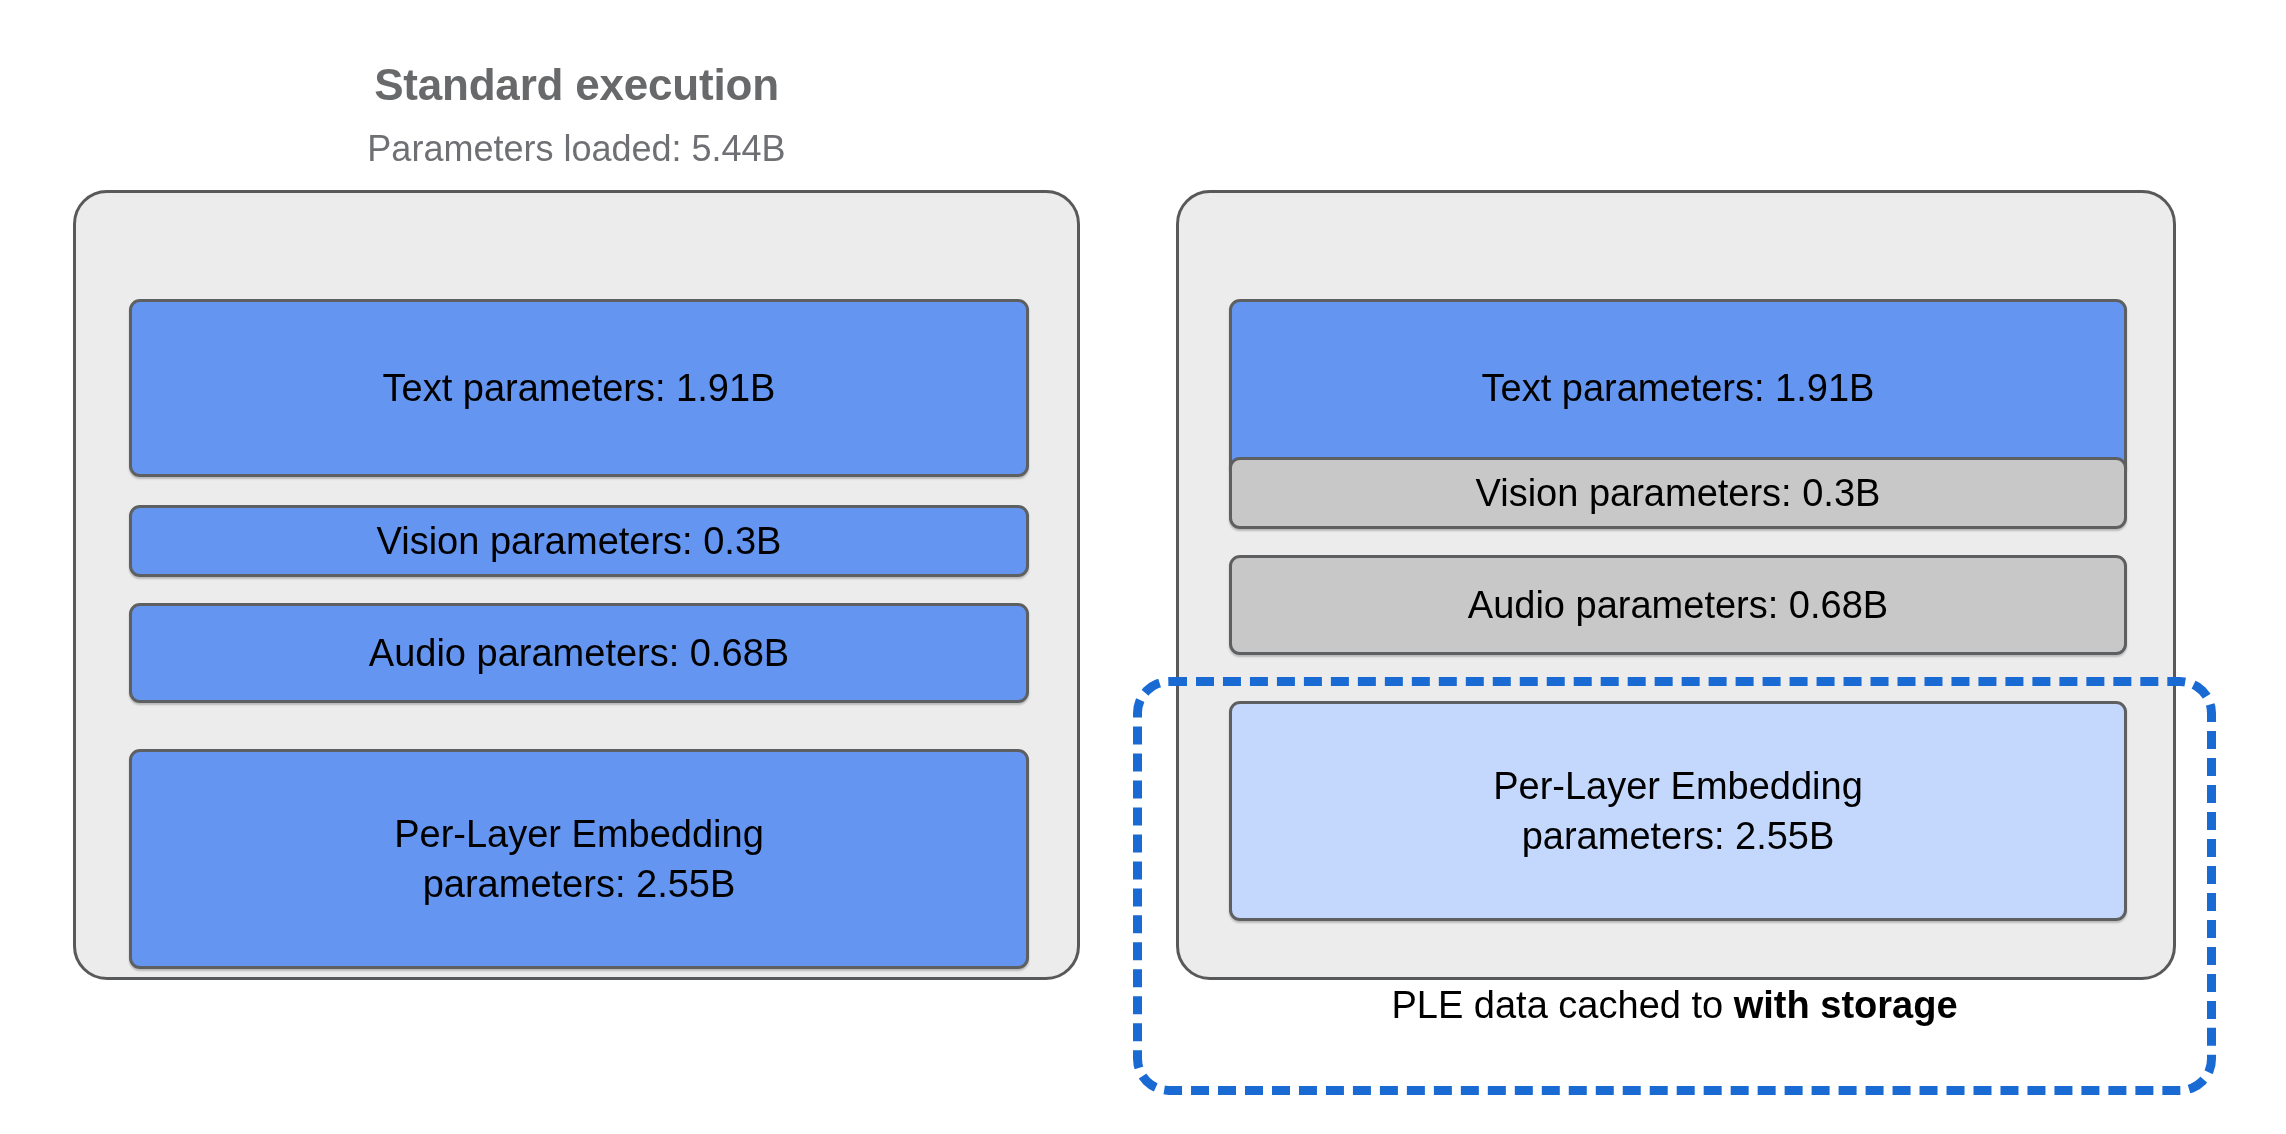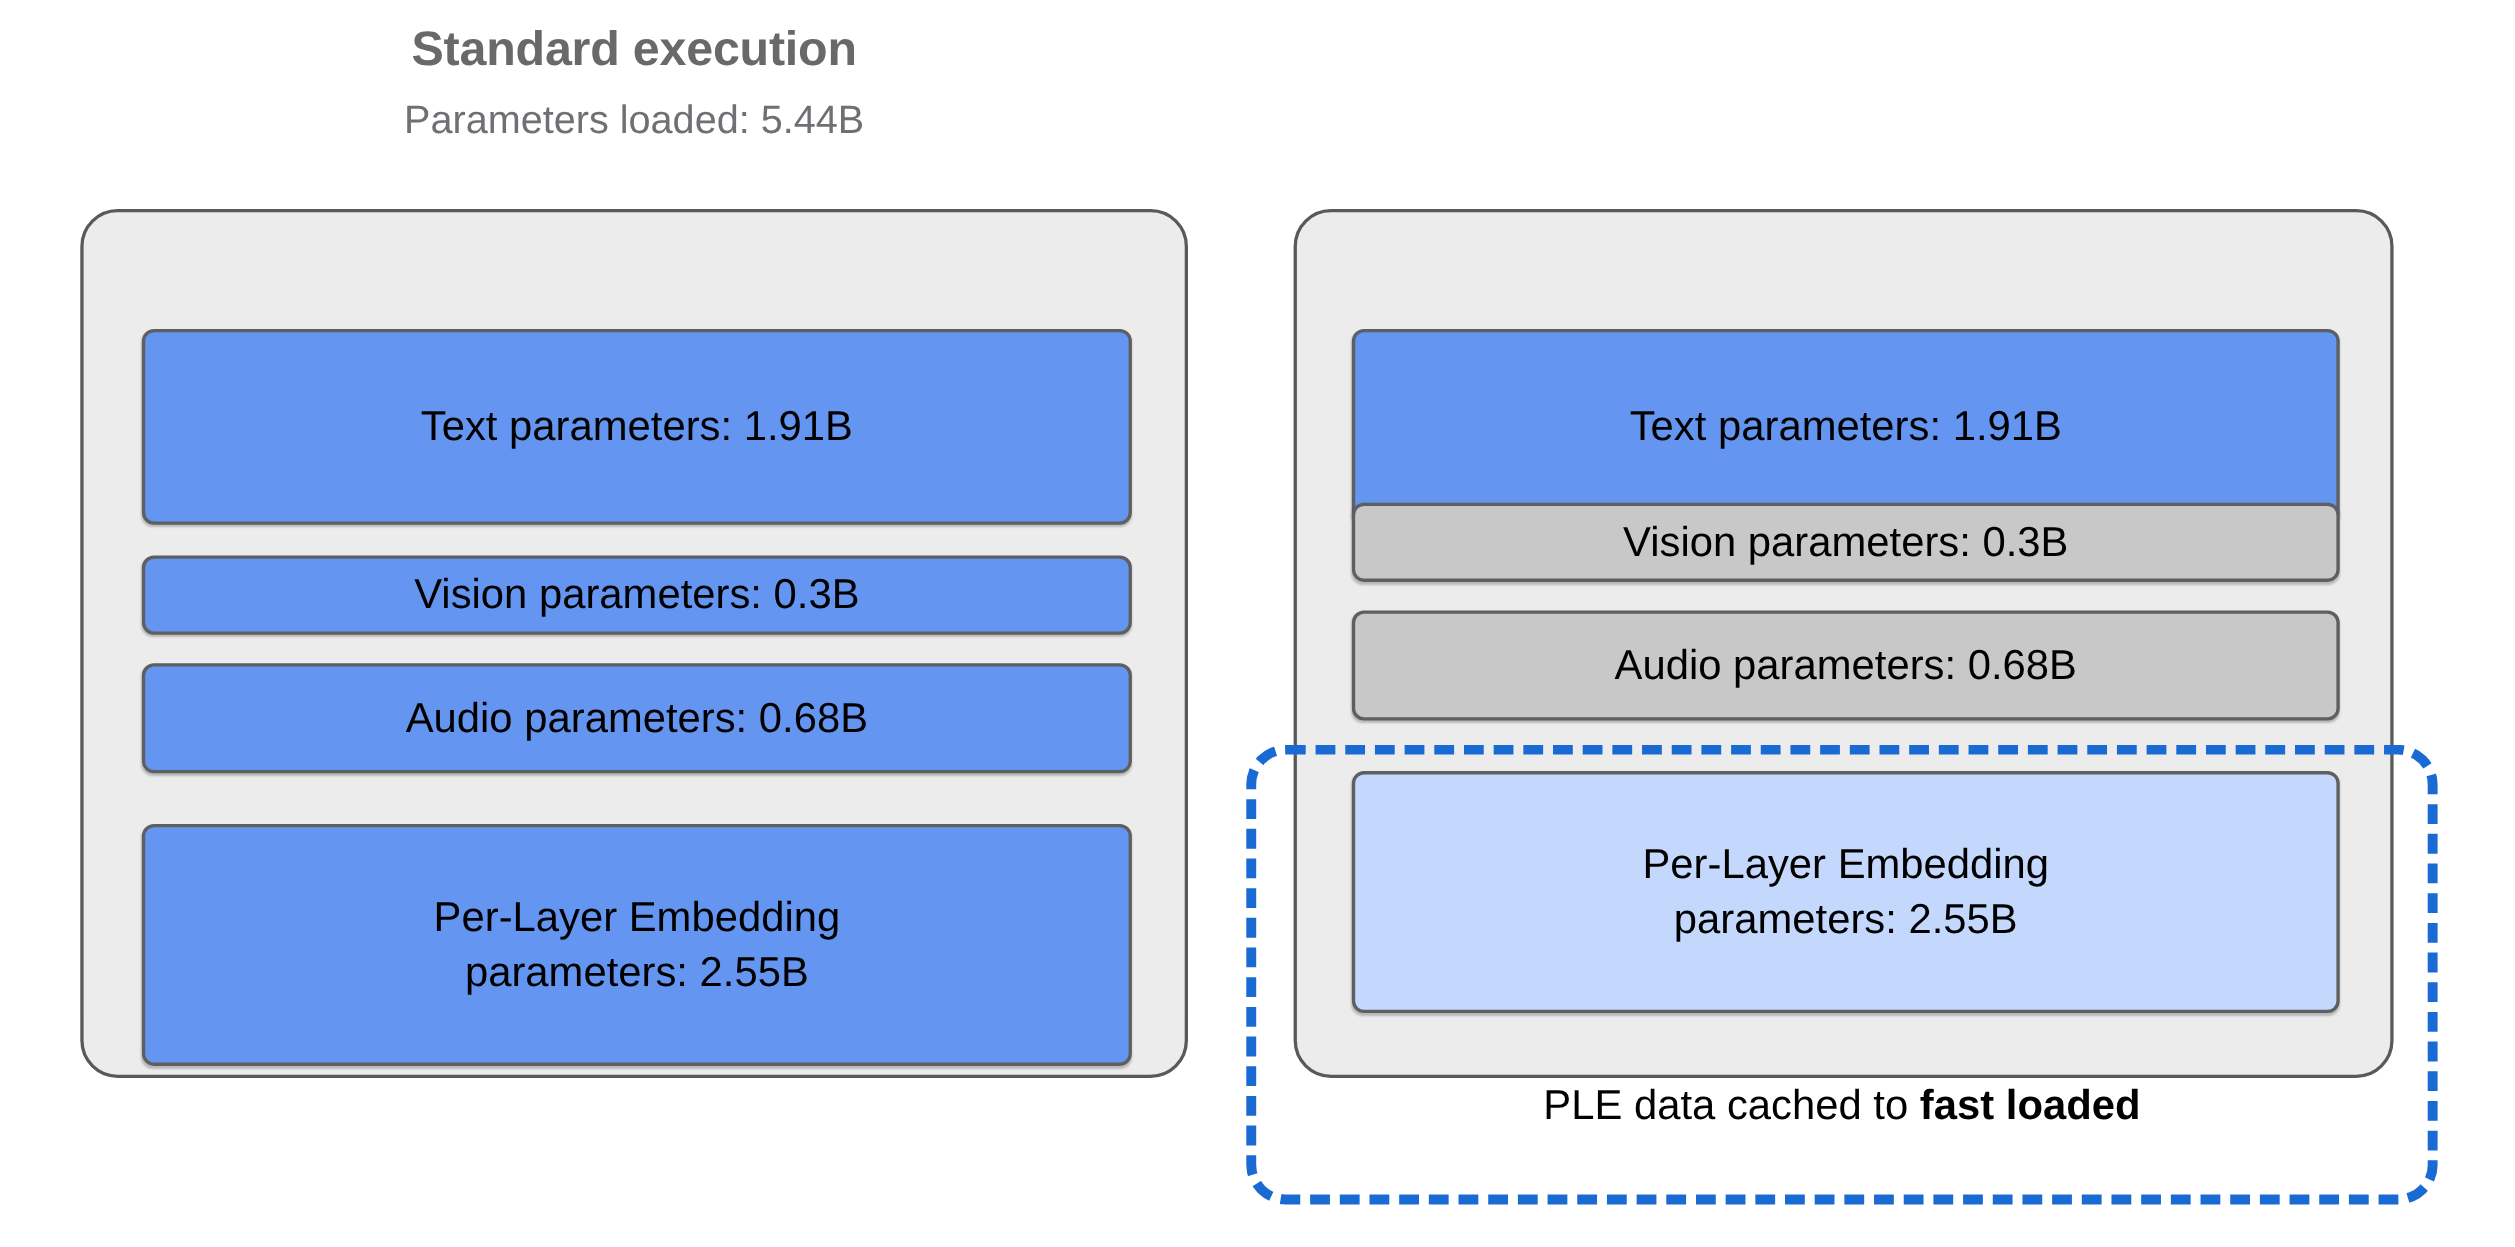--- a/index.html
+++ b/index.html
@@ -15,20 +15,21 @@
     position: relative;
     width: 2286px;
     height: 1134px;
     background: #ffffff;
   }
 
   
   .col-header {
     position: absolute;
     text-align: center;
+    margin-top: 40px;
   }
   .col-title {
     font-size: 44px;
     font-weight: bold;
     color: #68696B;
     line-height: 1.12;
     letter-spacing: -0.2px;
     white-space: nowrap;
   }
   .col-subtitle {
@@ -132,16 +133,16 @@
   <div class="container-box" id="container-right">
     <div class="param-box blue" id="box-text-right">Text parameters: 1.91B</div>
     <div class="param-box gray" id="box-vision-right">Vision parameters: 0.3B</div>
     <div class="param-box gray" id="box-audio-right">Audio parameters: 0.68B</div>
     <div class="param-box light-blue" id="box-ple-right">Per-Layer Embedding<br>parameters: 2.55B</div>
   </div>
 
   <div id="cache-region"></div>
 
   <div id="cache-caption">
-    <span>PLE data cached to </span><span class="em">fast loaded</span>
+    <span>PLE data cached to </span><span class="em">with storage</span>
   </div>
 
 </div>
 
 </body></html>

